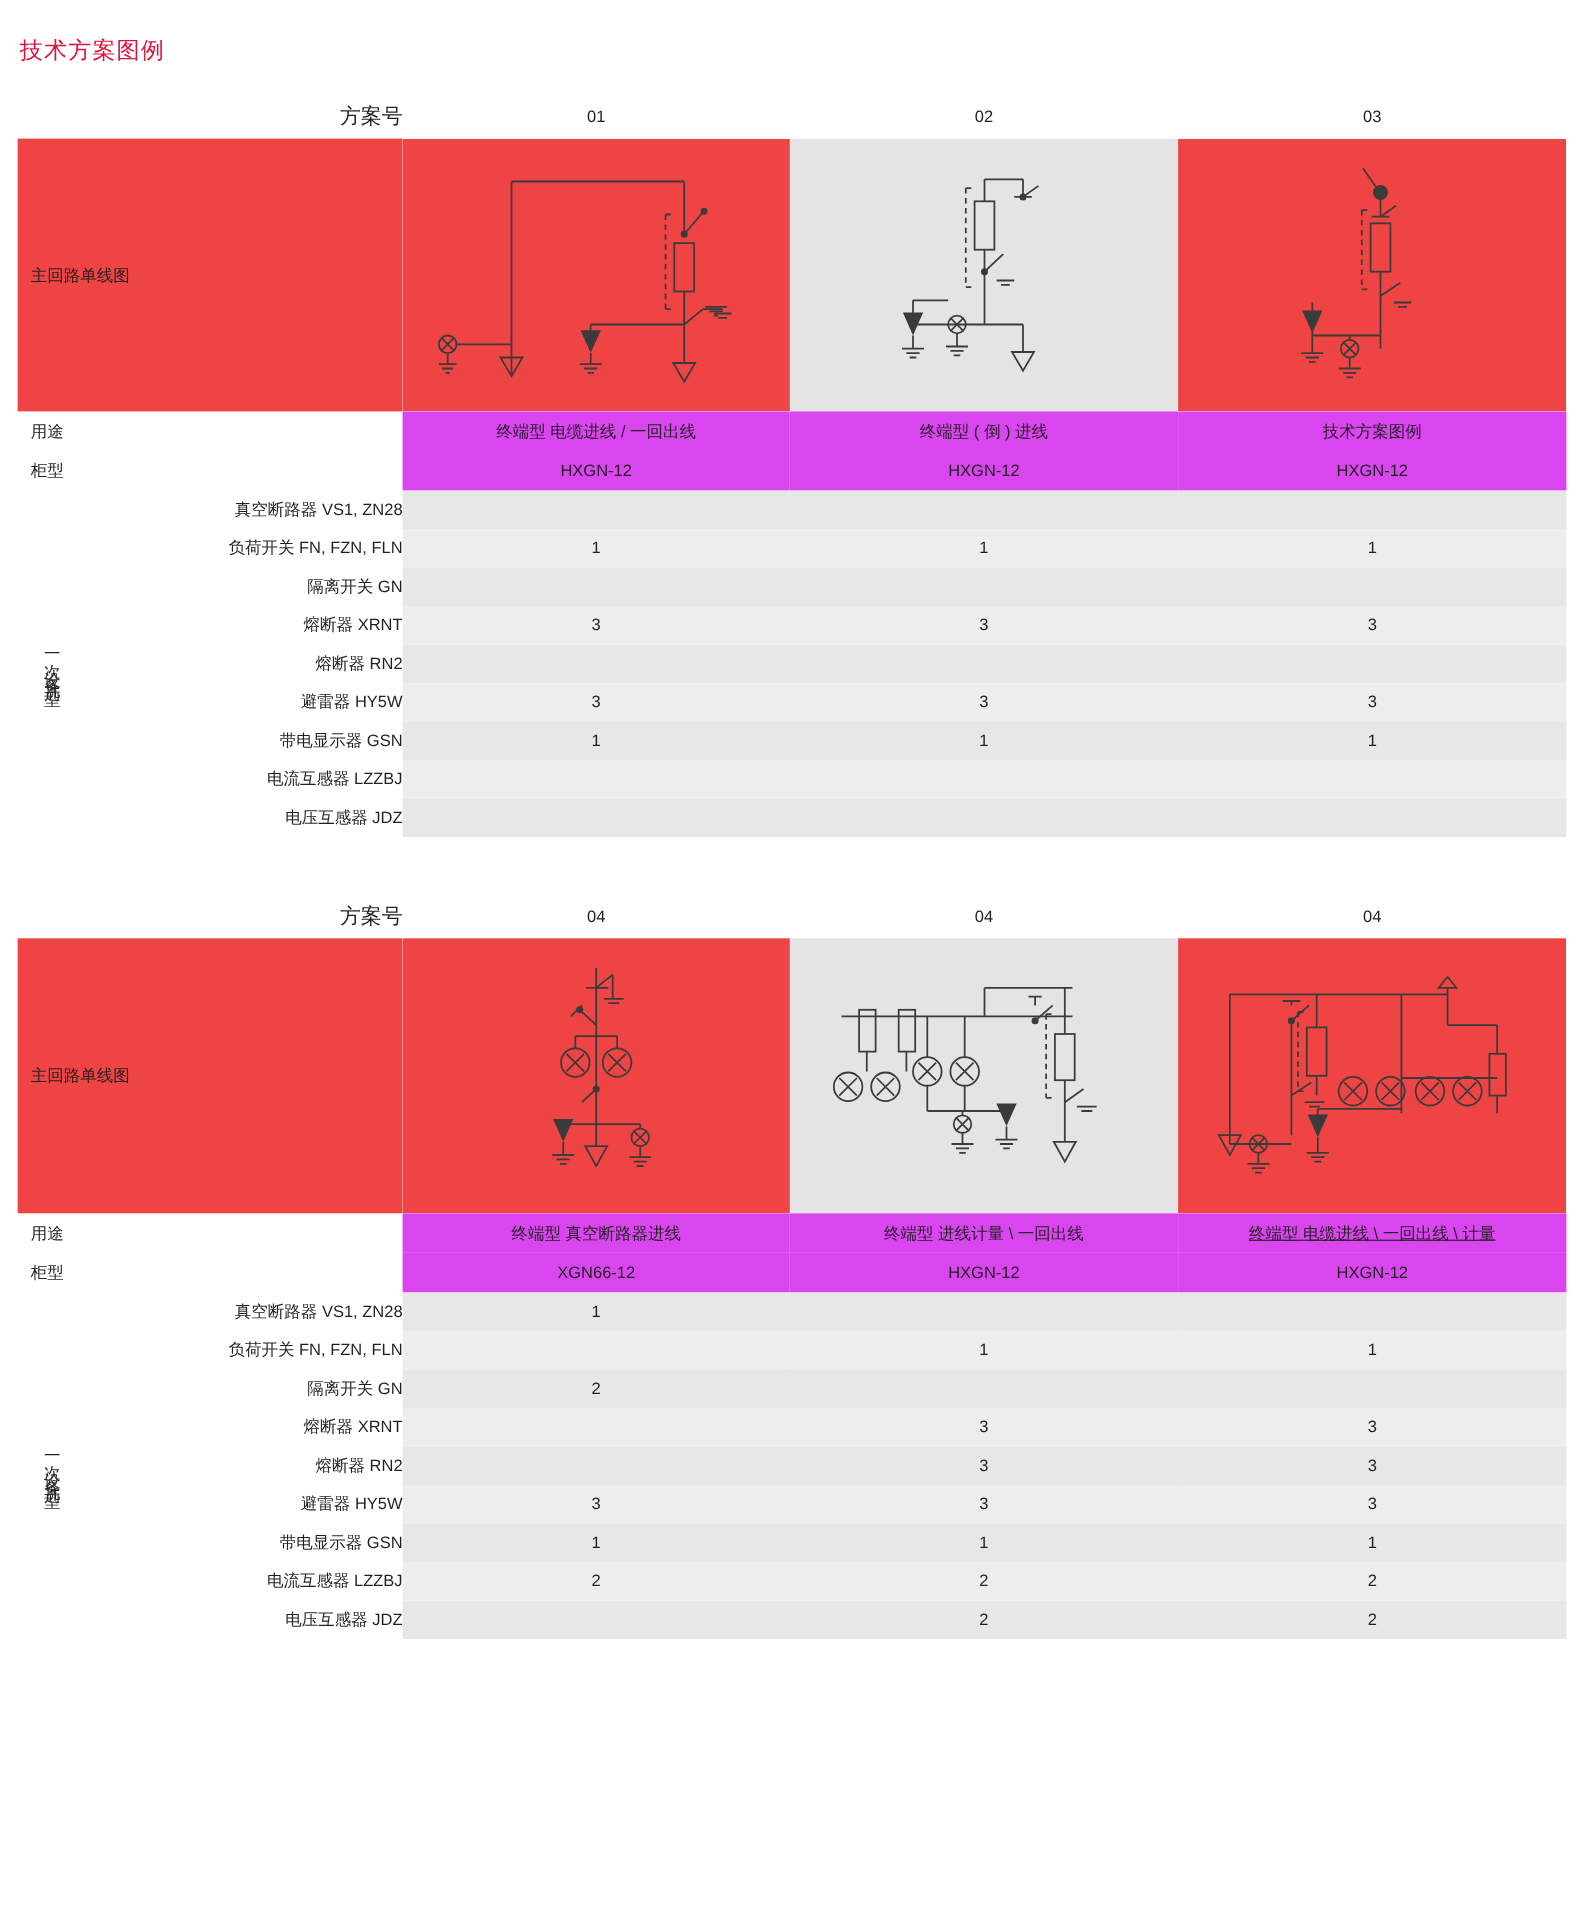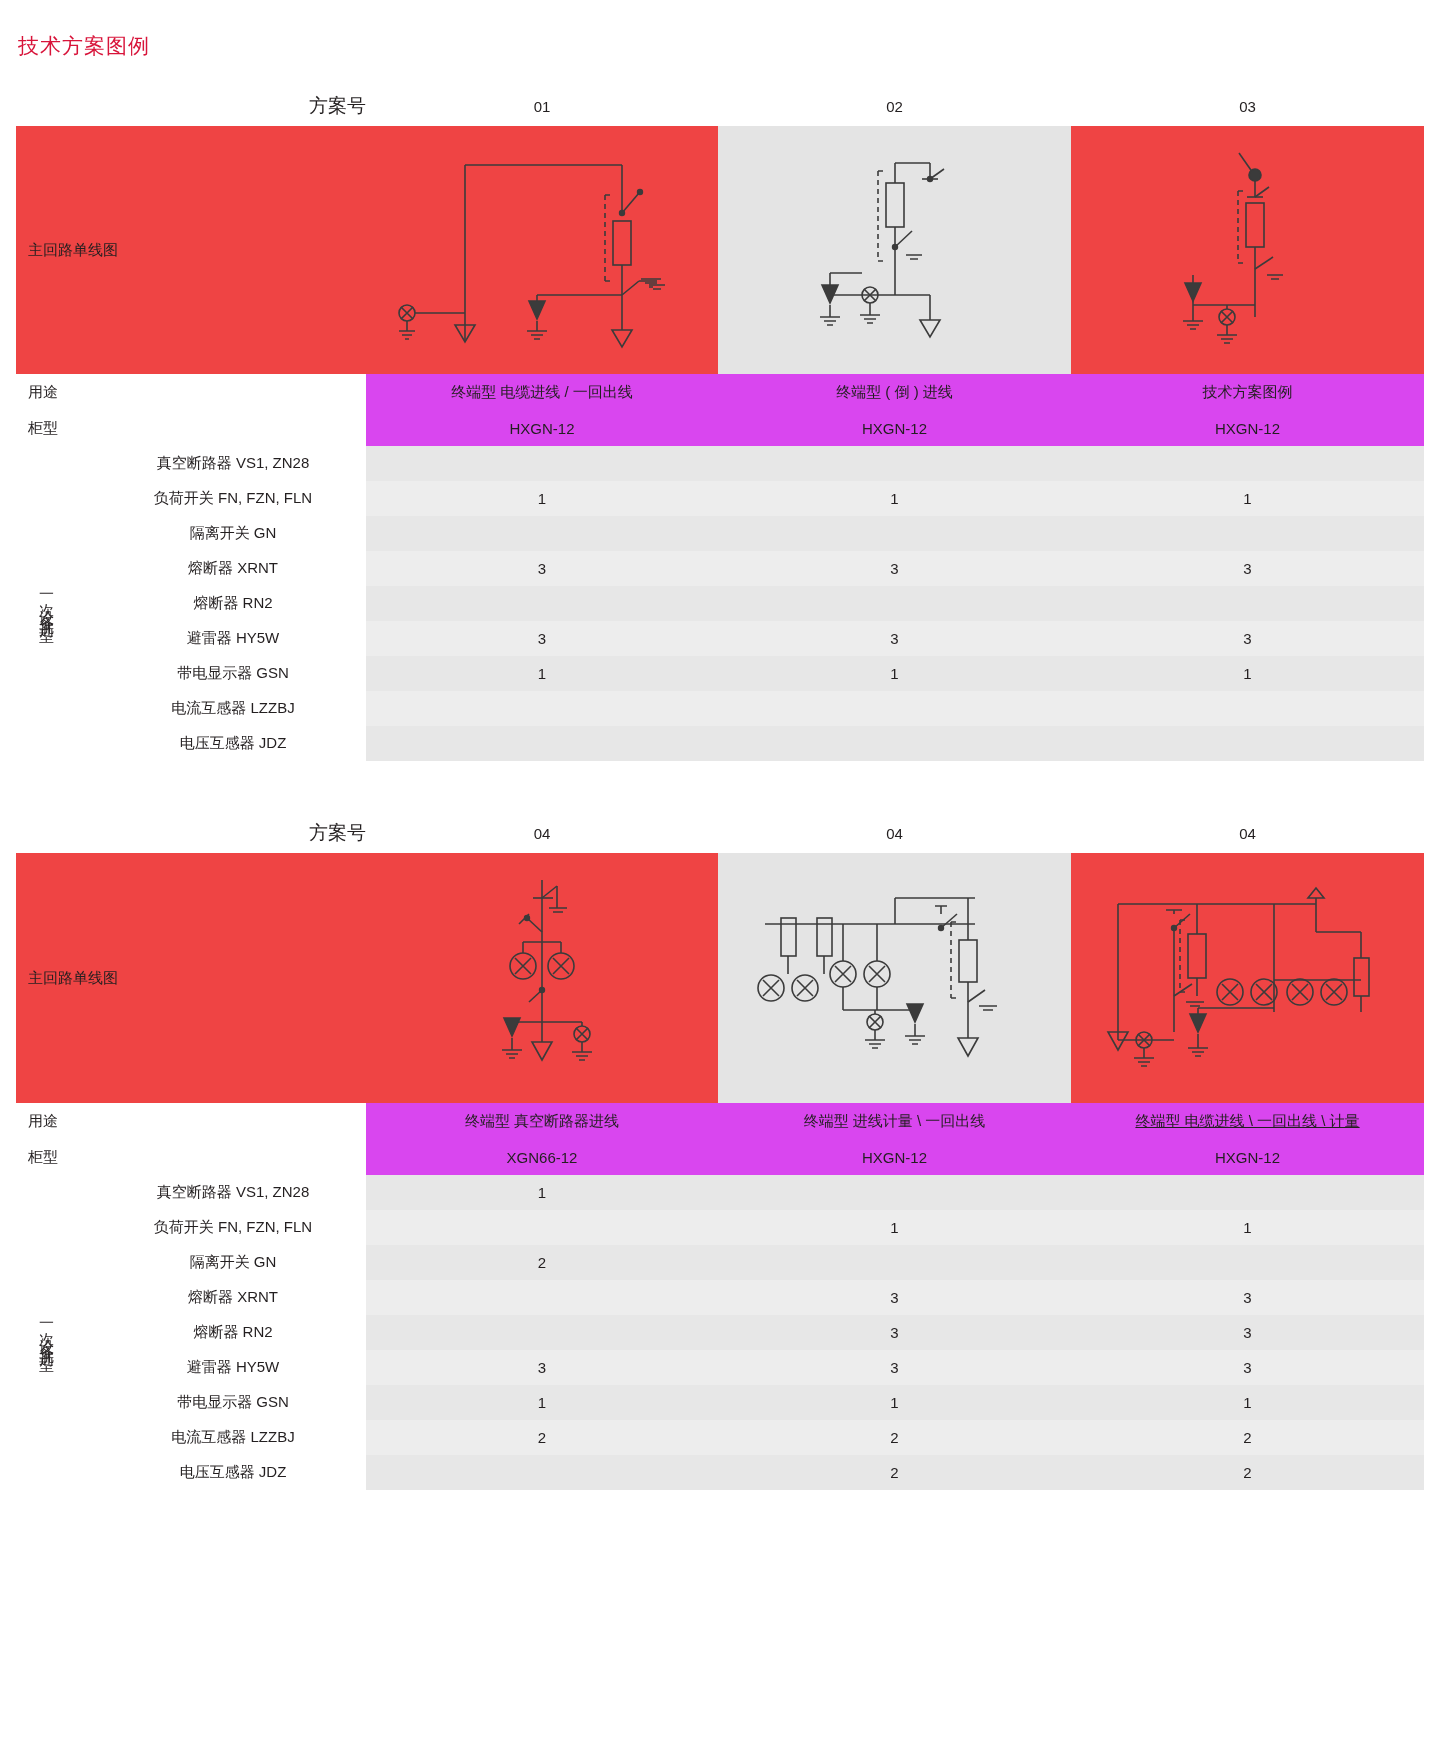--- a/index.html
+++ b/index.html
@@ -113,21 +113,21 @@
     vertical-align: middle;
     background: #ffffff;
   }
   .specrow td {
     height: 35px;
     font-size: 15px;
     text-align: center;
     border-top: 1px solid #d6d6d6;
   }
   .specrow td.specname {
-    text-align: center;
+    text-align: right;
     padding-left: 22px;
     background: #ffffff;
   }
   .specrow td.num { background: #ededed; }
   .specrow.odd td.num { background: #e7e7e7; }
   .last-row td { border-bottom: 1px solid #d6d6d6; margin-top: 20px; }
 
   .small { font-size: 14px; text-decoration: underline; }
 </style>
 </head>

